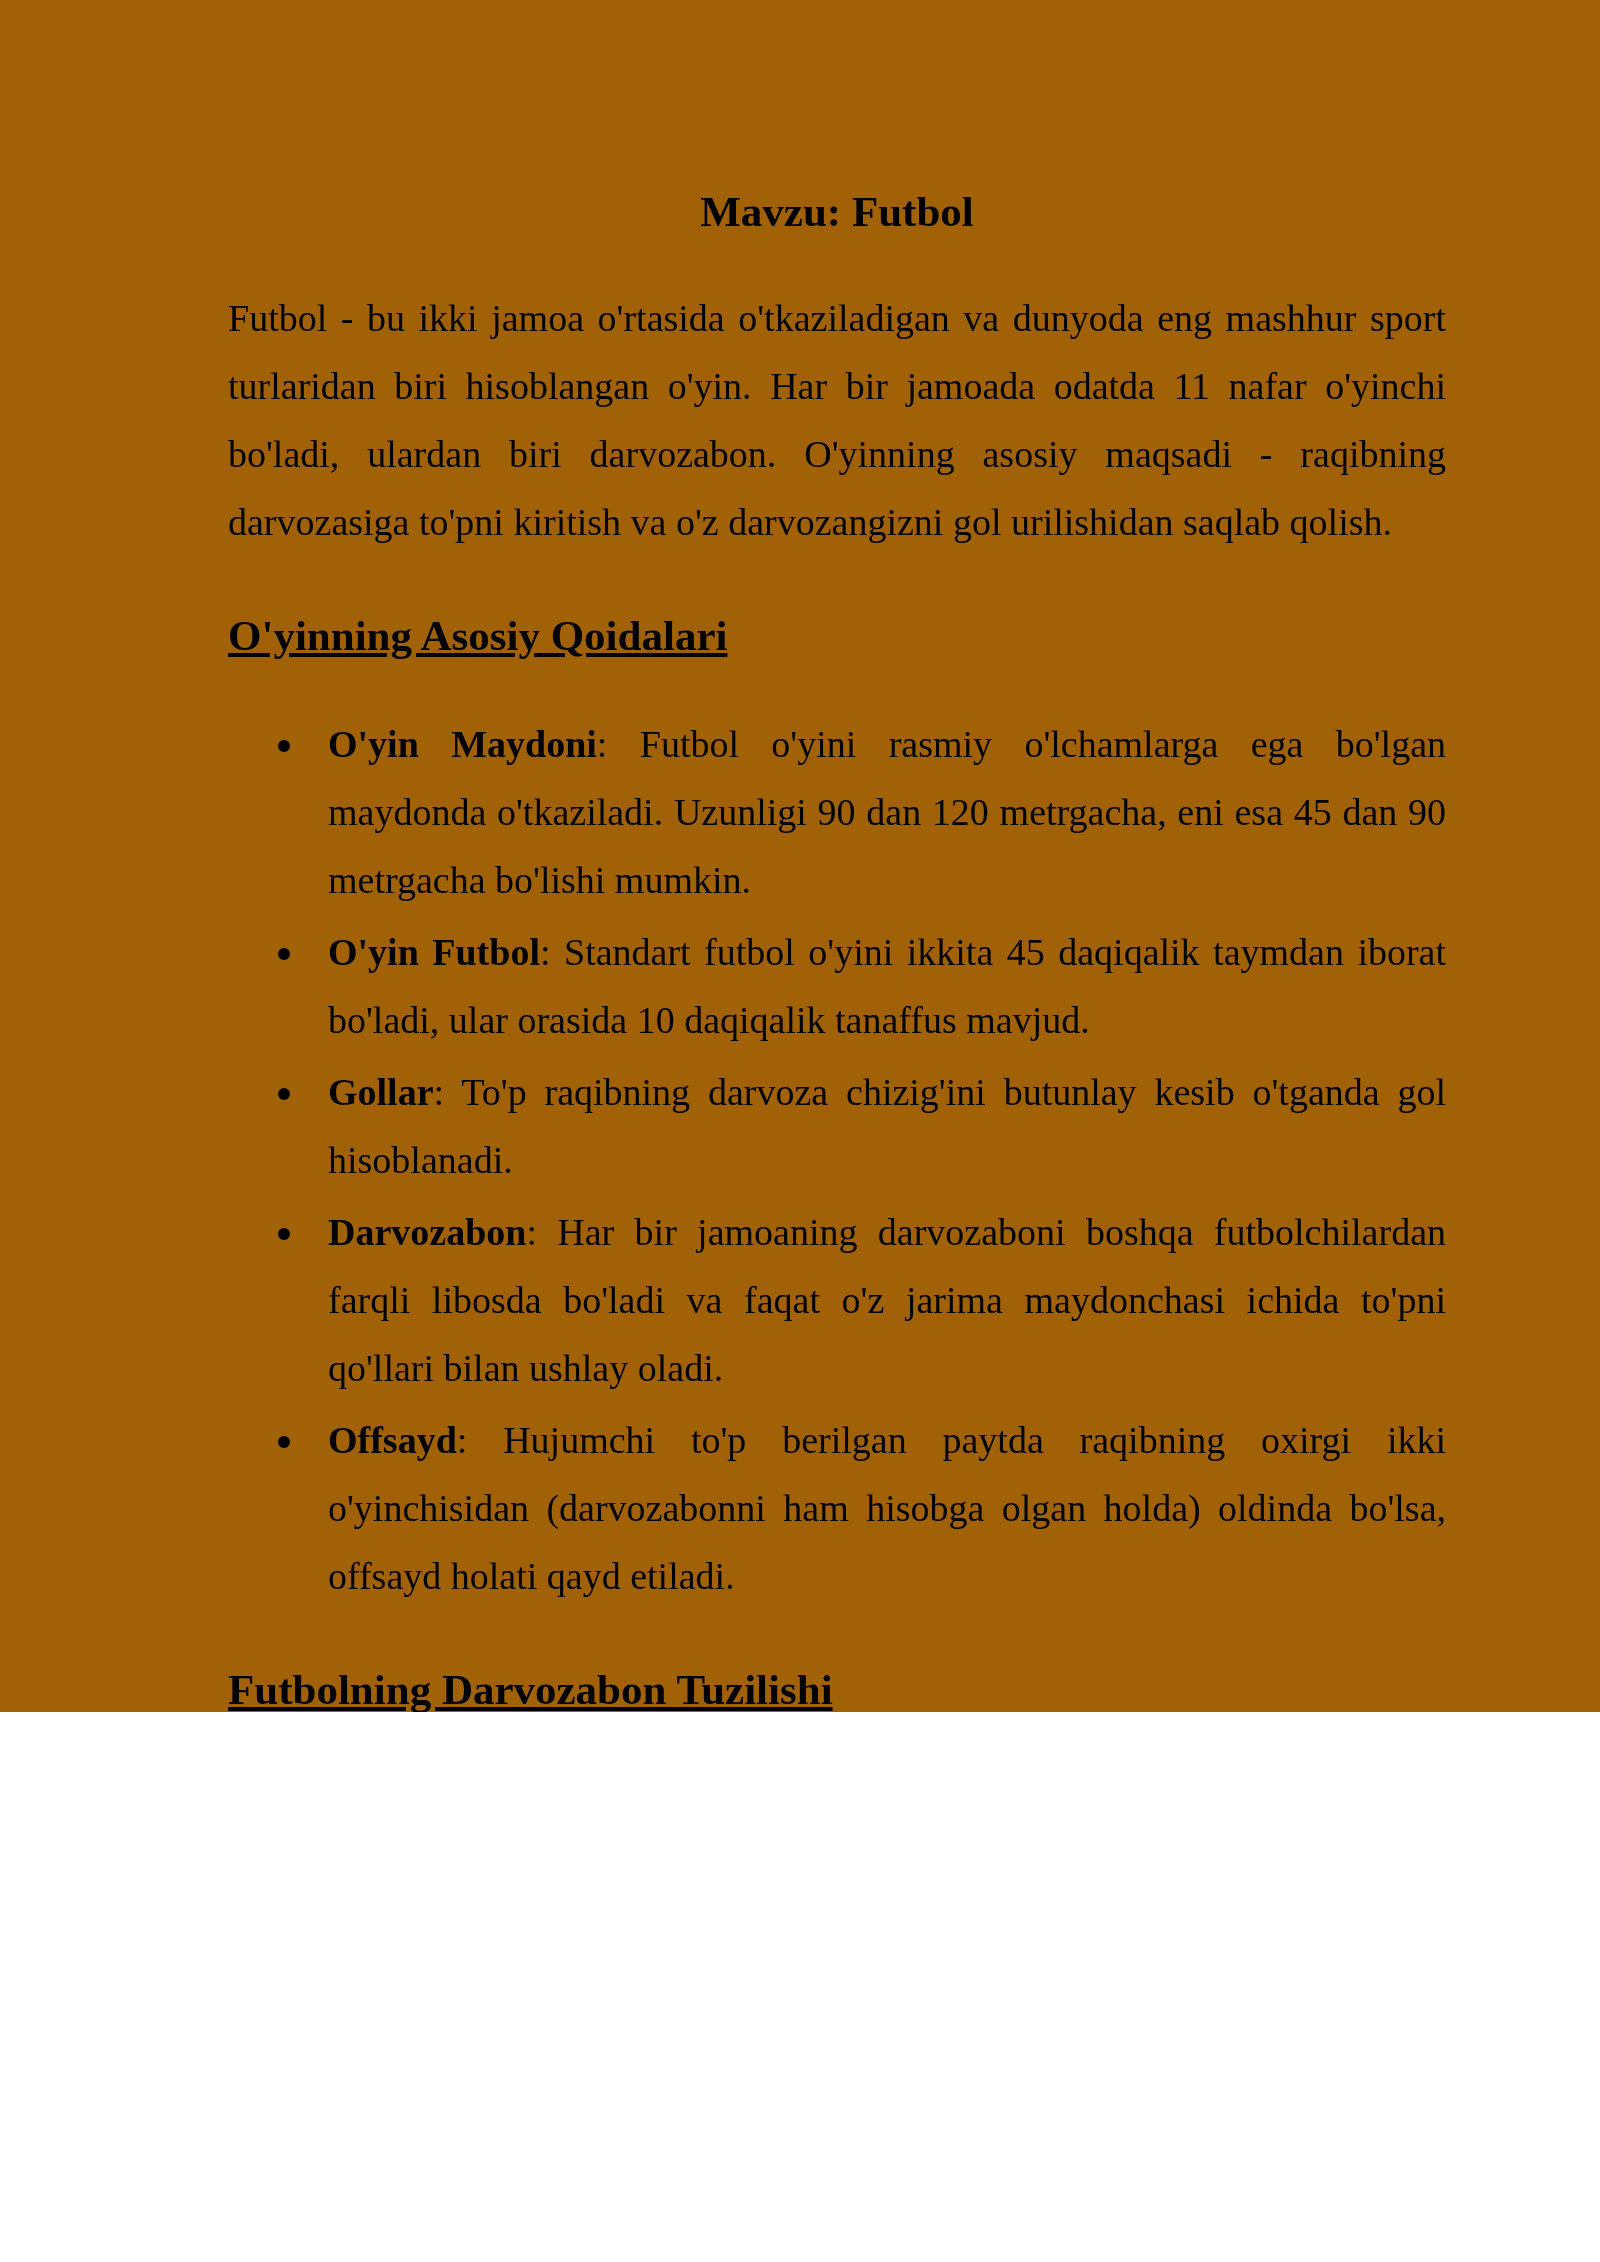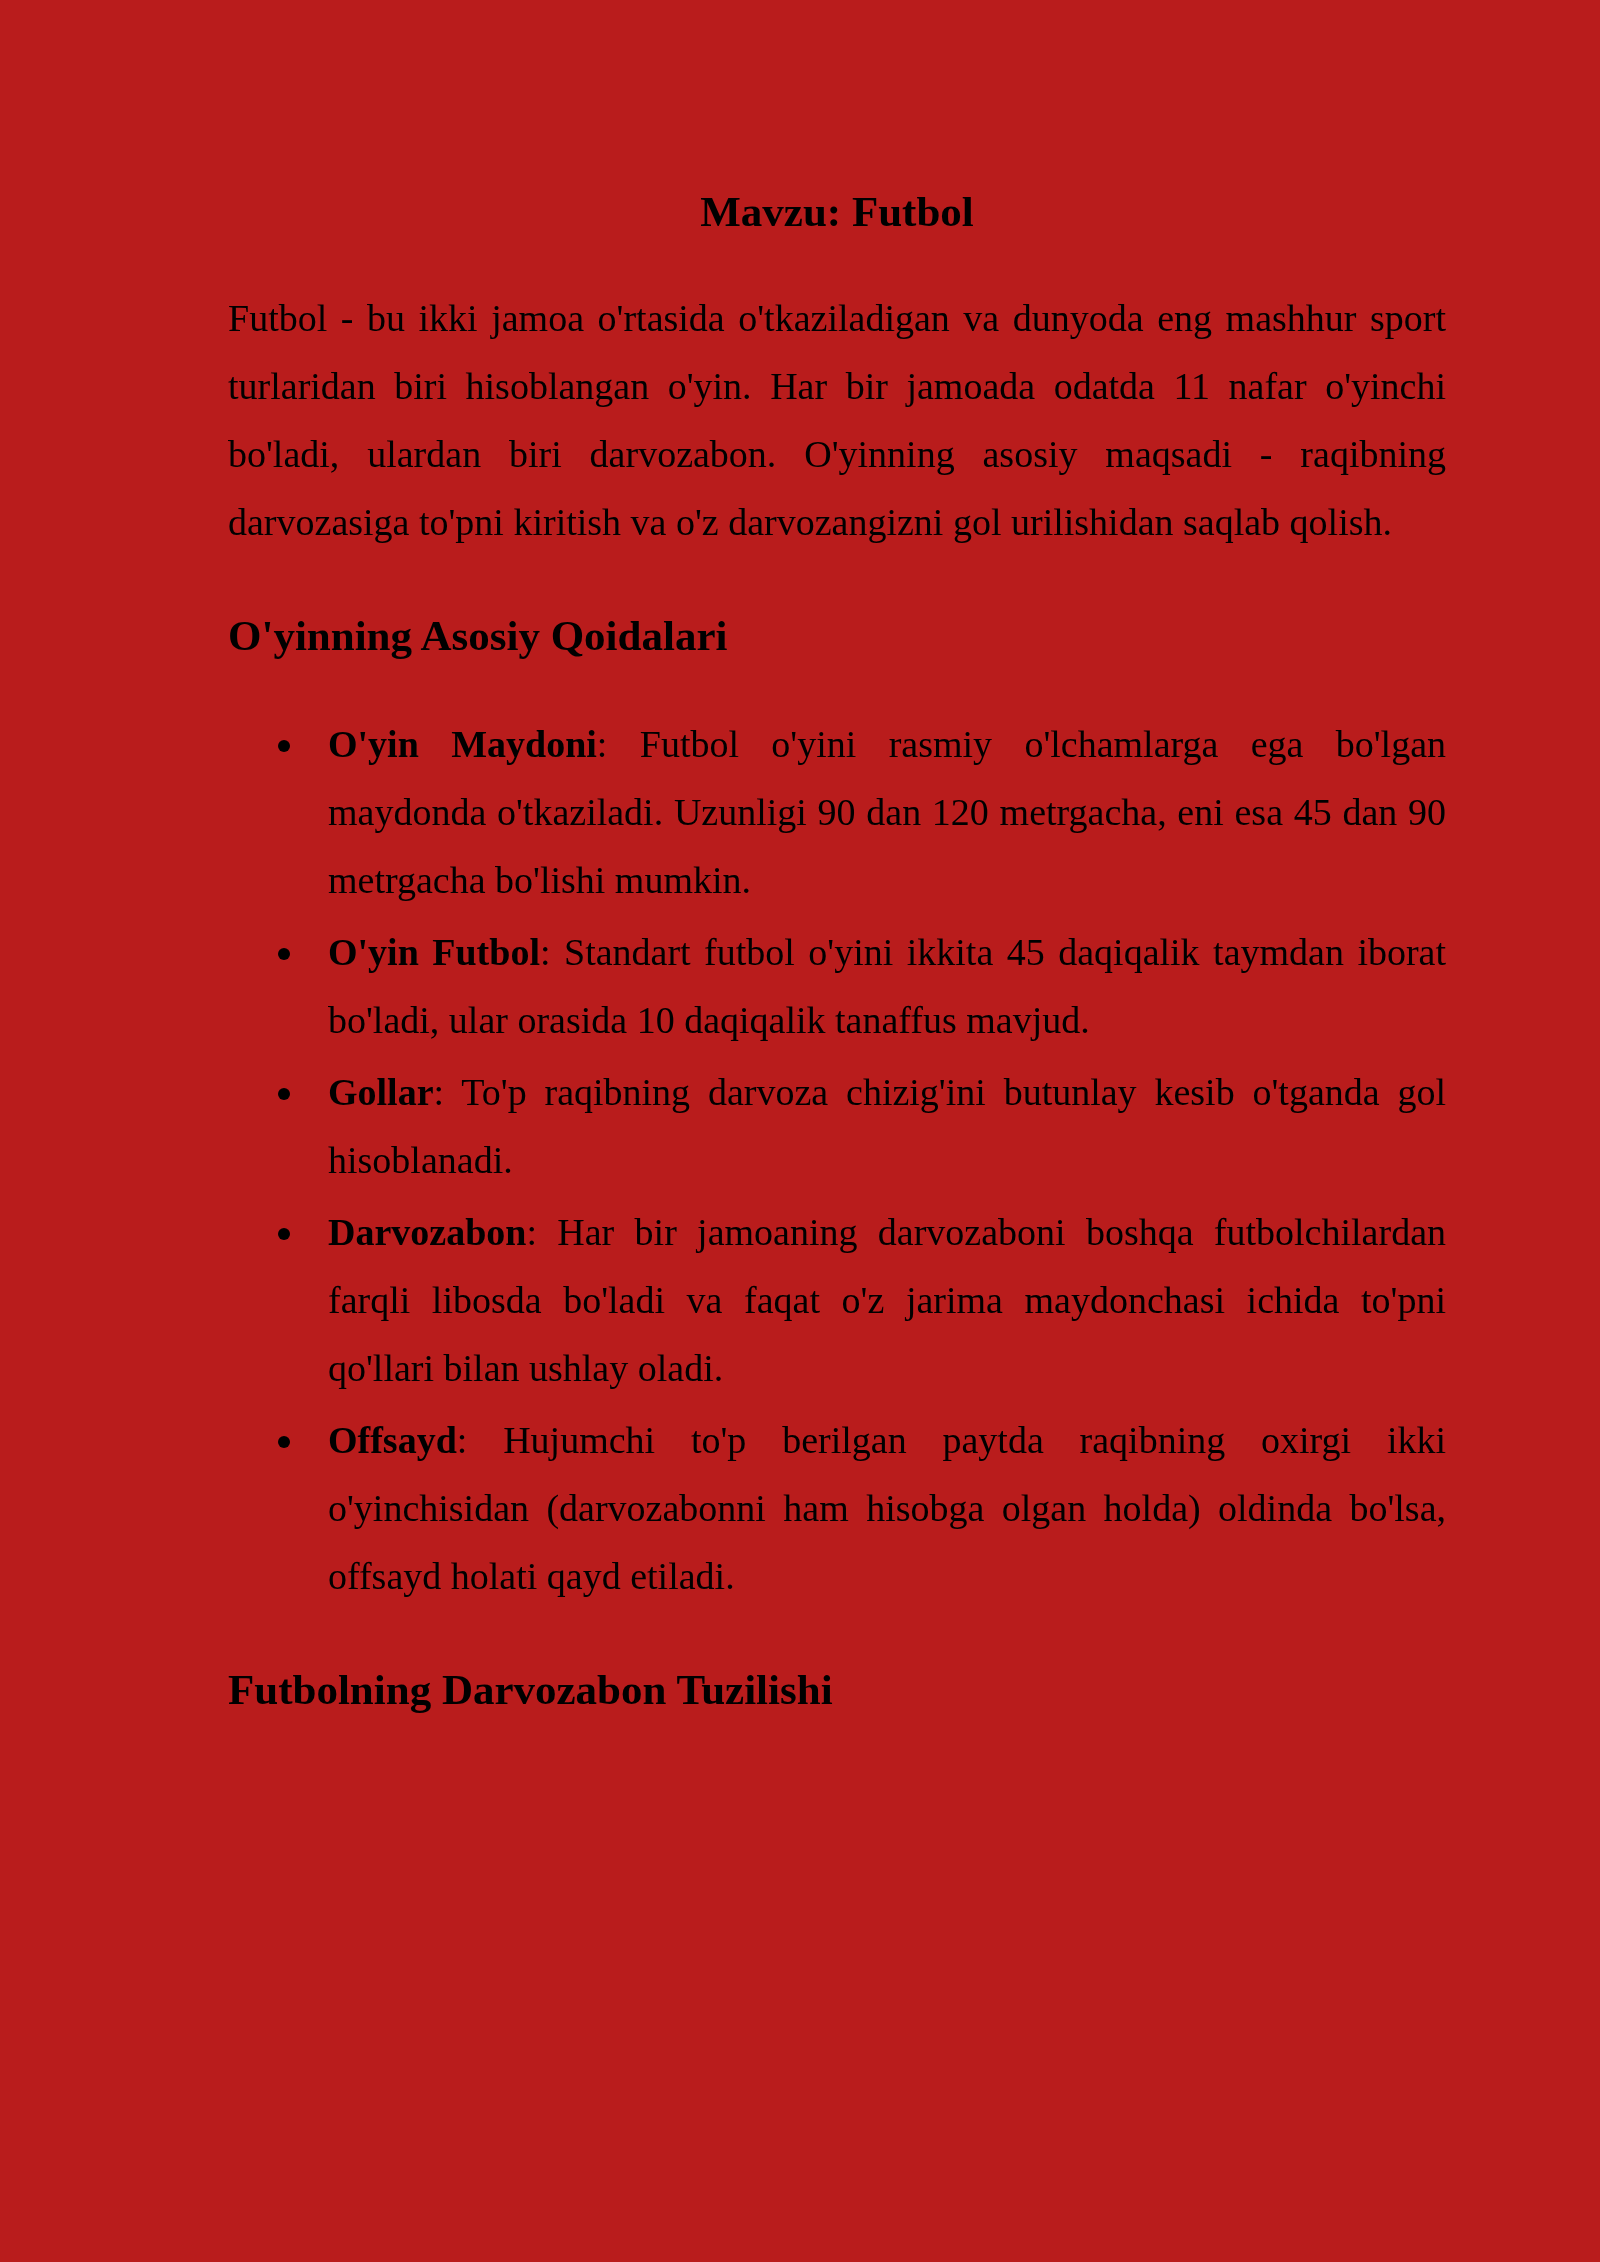--- a/index.html
+++ b/index.html
@@ -3,24 +3,24 @@
 <meta charset="utf-8">
 <style>
   html, body {
     margin: 0;
     padding: 0;
     background: #ffffff;
   }
   .page {
     position: relative;
     width: 1600px;
-    height: 2262px;
+    height: 1712px;
     box-sizing: border-box;
     padding: 186px 154px 0 228px;
-    background: #b91c1c;
+    background: #a16207;
     font-family: "Liberation Serif", serif;
     color: #000000;
     overflow: hidden;
   }
   .doc-title {
     margin: 0;
     font-size: 43px;
     line-height: 52px;
     font-weight: bold;
     text-align: center;
@@ -30,20 +30,21 @@
     font-size: 38px;
     line-height: 68px;
     text-align: justify;
   }
   .section-heading {
     margin: 52px 0 0 0;
     font-size: 43px;
     line-height: 56px;
     font-weight: bold;
     text-align: left;
+    text-decoration: underline;
   }
   ul.rules {
     list-style: none;
     margin: 46px 0 0 0;
     padding: 0;
     font-size: 38px;
     line-height: 68px;
     text-align: justify;
   }
   ul.rules li {

